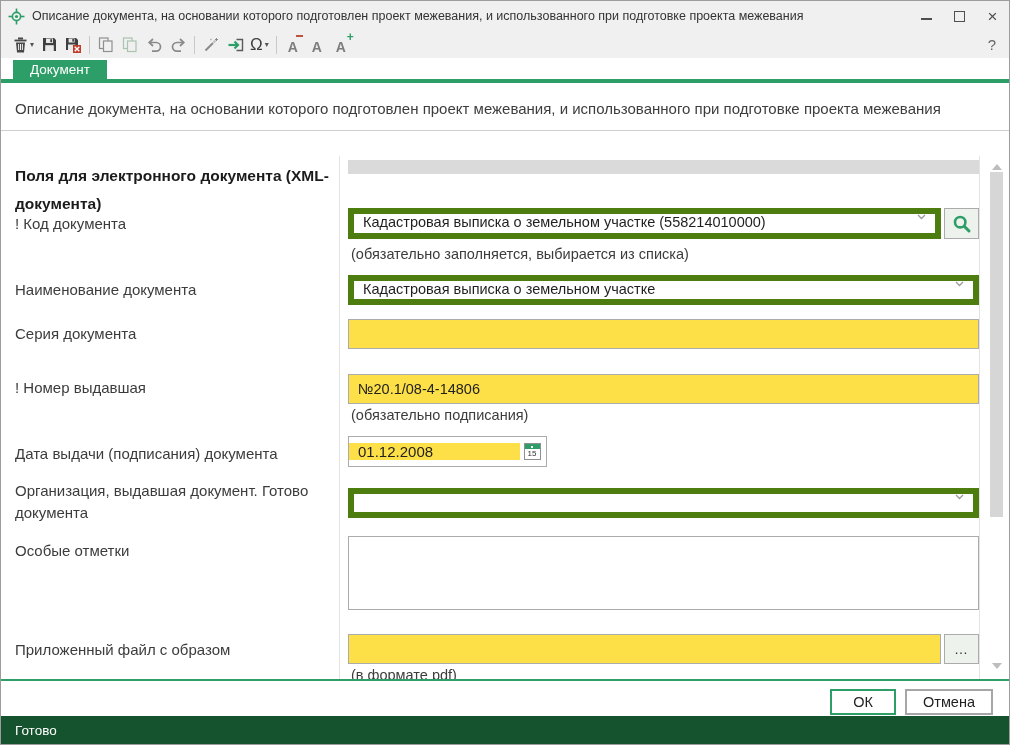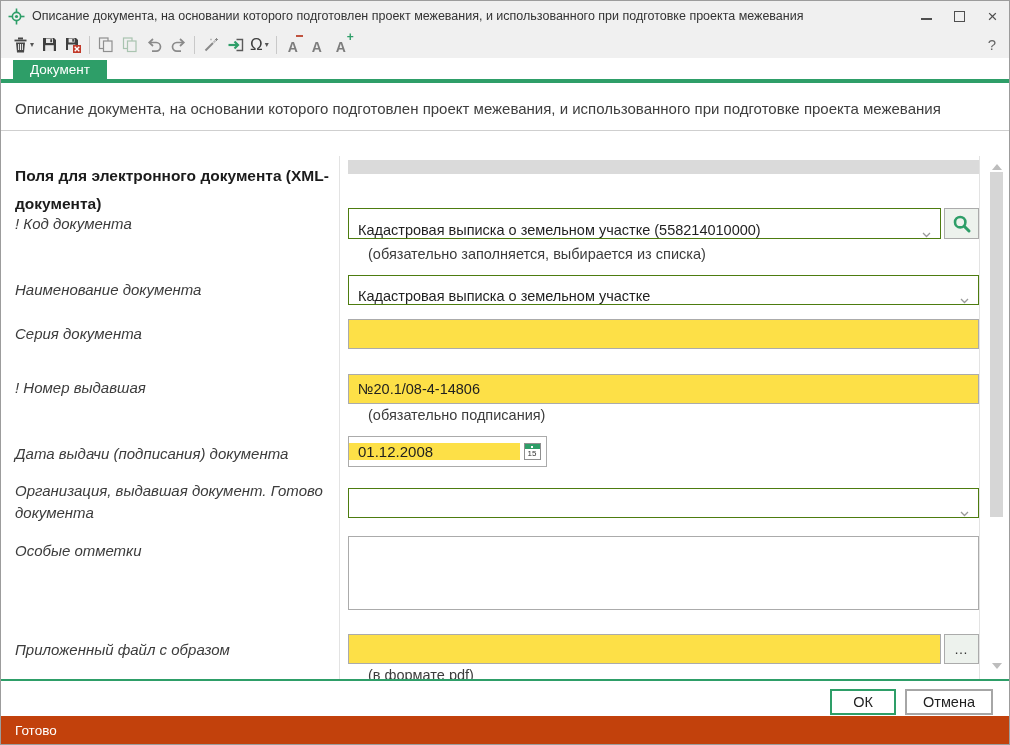--- a/index.html
+++ b/index.html
@@ -68,34 +68,34 @@
     padding:13px 34px 0 14px;
     font-size:15px; color:#3d3d3d; line-height:25px;
   }
   .heading-divider { margin-top:9px; border-top:1px solid #cfcfcf; }
 
   .form { position:absolute; top:73px; left:0; right:0; bottom:0; overflow:hidden; }
   .col-divider { position:absolute; top:0; bottom:0; width:1px; background:#e3e3e3; }
 
   .flabel {
     position:absolute; left:14px; width:316px;
-    font-size:15px; color:#3c3c3c; line-height:22px;font-style:italic;
+    font-size:15px; color:#3c3c3c; line-height:22px;
   }
   .fgroup {
     position:absolute; left:14px; width:316px;
     font-size:15.5px; font-weight:bold; color:#1b1b1b; line-height:28px;
   }
-  .fhint { position:absolute; left:367px; font-size:14.5px; color:#3c3c3c; }
+  .fhint { position:absolute; left:350px; font-size:14.5px; color:#3c3c3c; }
 
   .group-strip { position:absolute; left:347px; width:631px; height:14px; background:#dadada; }
 
   .fieldwrap { position:absolute; left:347px; width:631px; height:31px; display:flex; }
   .combo {
-    flex:1; border:1px solid #4d7c0f; background:#fff;
-    display:flex; align-items:flex-end; padding:0 9px;
+    flex:1; border:6px solid #4d7c0f; background:#fff;
+    display:flex; align-items:flex-start; padding:0 9px;
     font-size:14.5px; color:#1f1f1f; min-width:0;
   }
   .combo .val { flex:1; white-space:nowrap; overflow:hidden; }
   .sq-btn {
     width:35px; margin-left:3px; border:1px solid #ababab; background:#edf2ed;
     display:flex; align-items:center; justify-content:center; flex:0 0 auto;
   }
   .txt {
     flex:1; border:1px solid #ababab; background:#fde047;
     font-family:"Liberation Sans", sans-serif;
@@ -132,21 +132,21 @@
     background:#fff; font-family:"Liberation Sans", sans-serif;
     font-size:14.5px; color:#1f1f1f;
     display:flex; align-items:center; justify-content:center;
   }
   .btn-ok { right:113px; width:66px; border:2px solid #2E9E68; }
   .btn-cancel { right:16px; width:88px; border:2px solid #a6a6a6; }
 
   
   .statusbar {
     position:absolute; top:715px; left:0; right:0; bottom:0;
-    background:#c2410c; color:#fff;
+    background:#14532d; color:#fff;
     font-size:13.5px; display:flex; align-items:center; padding-left:14px;
   }
 </style>
 </head>
 <body>
 
 <div class="window">
 
   <div class="titlebar">
     <svg class="app-icon" viewBox="0 0 17 17">

